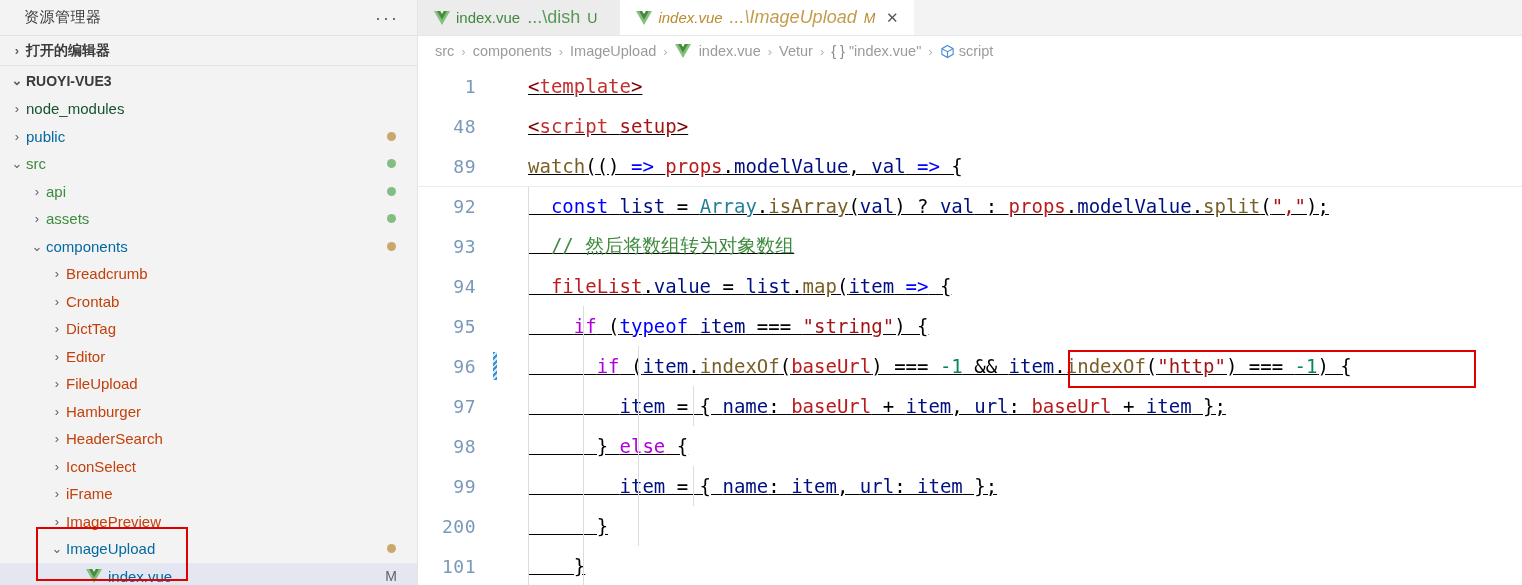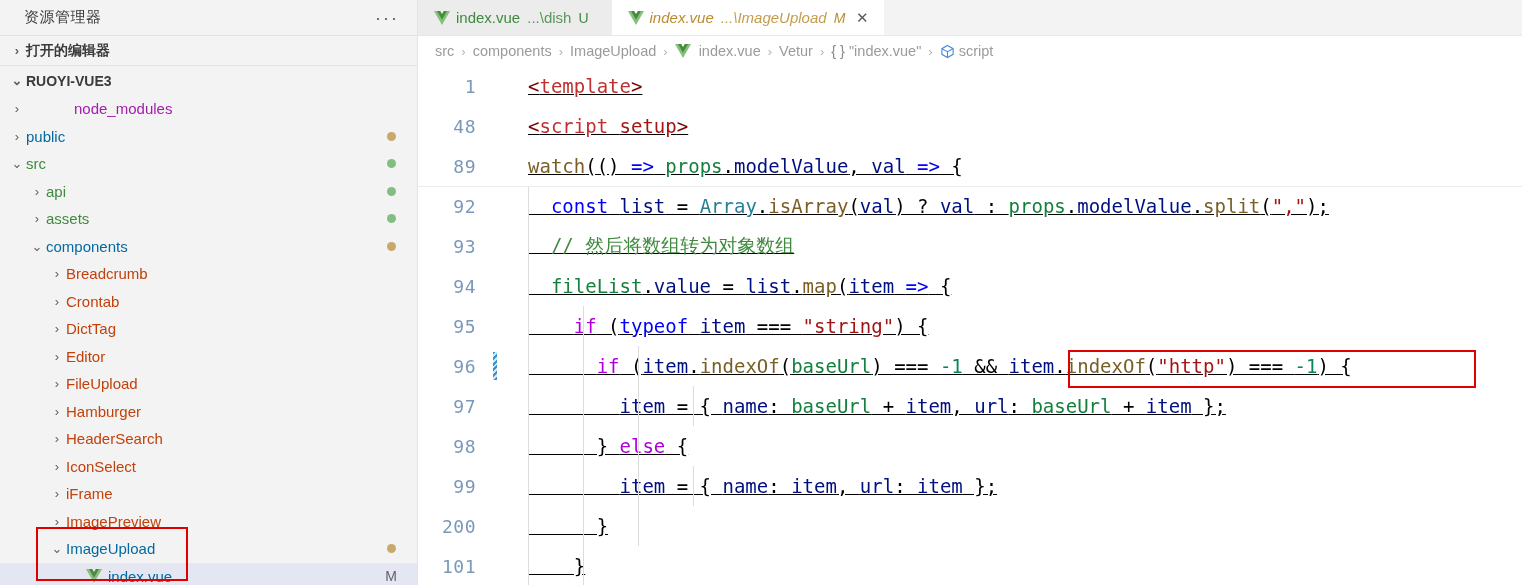--- a/index.html
+++ b/index.html
@@ -84,21 +84,21 @@
     font-size: 14px;
     width: 20px;
     text-align: center;
   }
   .row .dot {
     width: 9px; height: 9px;
     border-radius: 50%;
     display: inline-block;
     margin-right: 5px;
   }
-  .row.dim .label { color: #a21caf; margin-left: 48px; }
+  .row.dim .label { color: #14532d; }
   .row.mod .label { color: #0369a1; }
   .row.unt .label { color: #3f8a3f; }
   .row.plain .label { color: #c2410c; }
   .row.selected { background: #e4e6f1; }
   .vue-icon {
     width: 16px; height: 14px;
     margin-right: 6px;
     flex: 0 0 16px;
     position: relative;
     top: 0px;
@@ -129,21 +129,21 @@
     align-items: center;
     padding: 0 14px 0 16px;
     font-size: 15px;
     cursor: pointer;
     position: relative;
     white-space: nowrap;
   }
   .tab.inactive { background: #ececec; color: #3f8a3f; }
   .tab.active { background: #ffffff; color: #bb8b2e; font-style: italic; }
   .tab .name { margin-right: 7px; }
-  .tab .path { font-size: 15px; opacity: .85; margin-right: 7px; }
+  .tab .path { font-size: 18px; opacity: .85; margin-right: 7px; }
   .tab .st { font-size: 14px; margin-right: 9px; }
   .tab .close {
     font-size: 15px;
     color: #5a5a5a;
     width: 16px; text-align: center;
     font-style: normal;
   }
   .tabfill { flex: 1; background: #f3f3f3; }
 
   .breadcrumb {
@@ -201,21 +201,21 @@
   .t-kw    { color: #0000ff; }
   .t-kw2   { color: #af00db; }
   .t-var   { color: #001080; }
   .t-fn    { color: #795e26; }
   .t-cls   { color: #267f99; }
   .t-str   { color: #a31515; }
   .t-num   { color: #098658; }
   .t-com   { color: #3f8a3f; }
   .t-plain { color: #333333; }
   .t-op    { color: #000000; }
-  .t-prop  { color: #15803d; }
+  .t-prop  { color: #b91c1c; }
 
   .indent {
     position: absolute;
     top: 0; bottom: 0;
     width: 1px;
     background: #dcdcdc;
   }
   .dirty {
     position: absolute;
     left: 75px;

